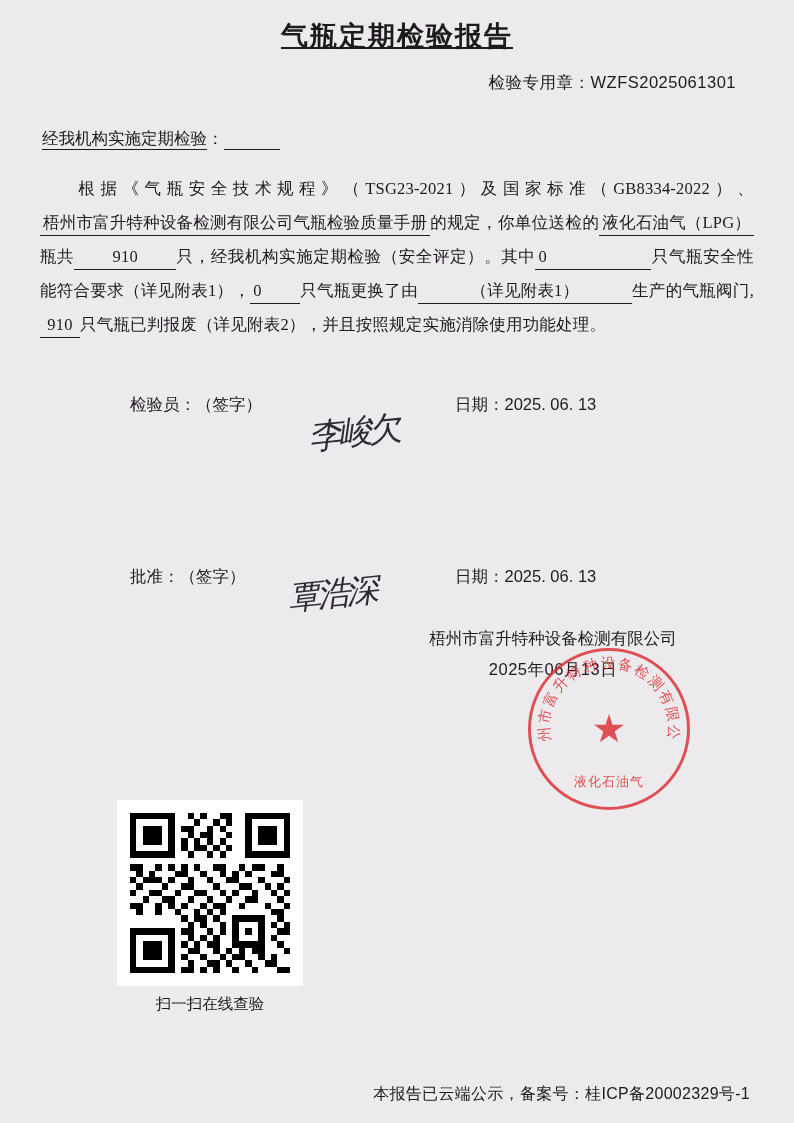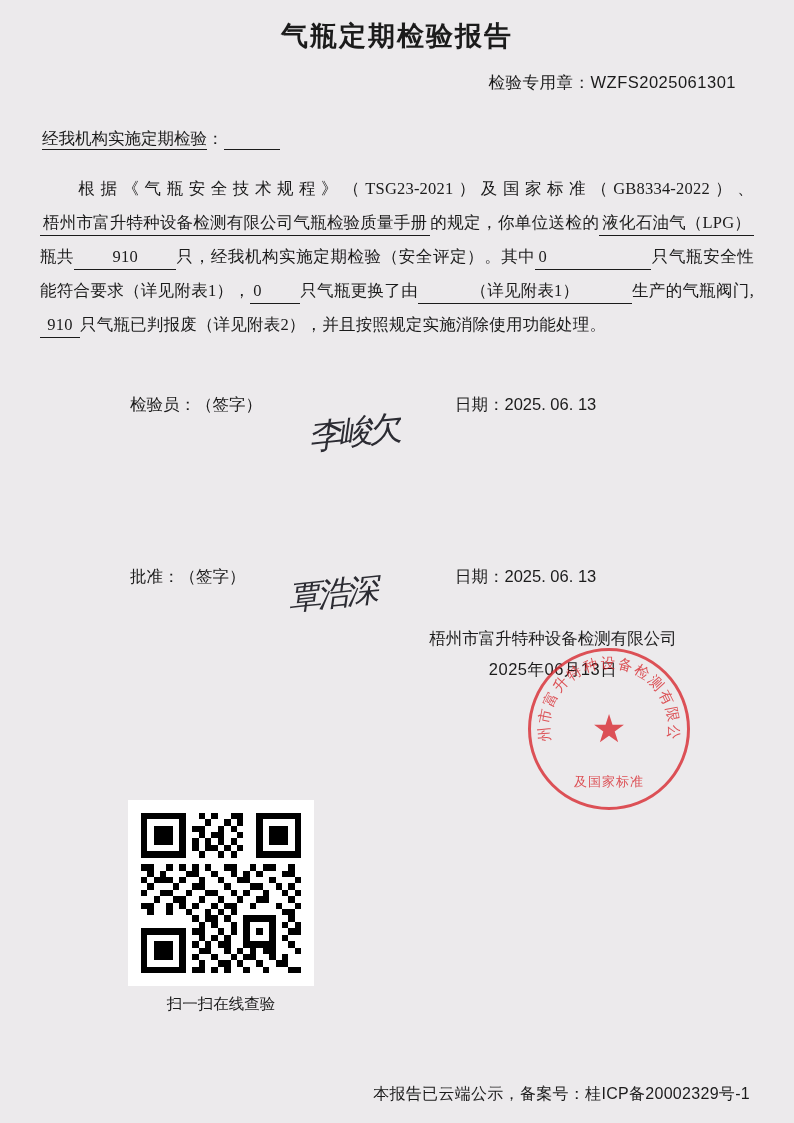--- a/index.html
+++ b/index.html
@@ -22,20 +22,21 @@
     box-sizing: border-box;
     padding: 0 40px;
   }
   .doc-title {
     text-align: center;
     font-size: 27px;
     font-weight: bold;
     letter-spacing: 2px;
     padding-top: 18px;
     font-family: "Liberation Sans", "DejaVu Sans", sans-serif;
+    text-decoration: underline;
   }
   .report-no {
     text-align: right;
     font-size: 16.5px;
     margin-top: 18px;
     padding-right: 18px;
     letter-spacing: 0.5px;
     font-family: "Liberation Sans", "DejaVu Sans", sans-serif;
   }
   .addressee {
@@ -167,21 +168,21 @@
   .seal .arc text {
     font-size: 14.5px;
     fill: #d8262c;
     font-family: "Liberation Sans", "DejaVu Sans", sans-serif;
     letter-spacing: 2px;
   }
 
   
   .qr-wrap {
     position: absolute;
-    left: 128px;
+    left: 117px;
     top: 800px;
     width: 186px;
     text-align: center;
   }
   .qr {
     width: 186px;
     height: 186px;
     background: #fff;
     padding: 0;
     box-sizing: border-box;
@@ -245,21 +246,21 @@
   <div class="seal">
     <svg class="arc" viewBox="0 0 156 156">
       <defs>
         <path id="sealArc" d="M 20,92 A 60,60 0 1 1 136,92"></path>
       </defs>
       <text>
         <textPath href="#sealArc" startOffset="50%" text-anchor="middle">梧州市富升特种设备检测有限公司</textPath>
       </text>
     </svg>
     <div class="star">★</div>
-    <div class="bottom-text">及国家标准</div>
+    <div class="bottom-text">液化石油气</div>
   </div>
 
   <div class="qr-wrap">
     <svg class="qr" viewBox="0 0 29 29" shape-rendering="crispEdges">
       <rect x="0" y="0" width="29" height="29" fill="#ffffff"></rect>
       <g fill="#000000">
 
         <rect x="2" y="2" width="7" height="1"></rect>
           <rect x="2" y="8" width="7" height="1"></rect>
         <rect x="2" y="2" width="1" height="7"></rect>

